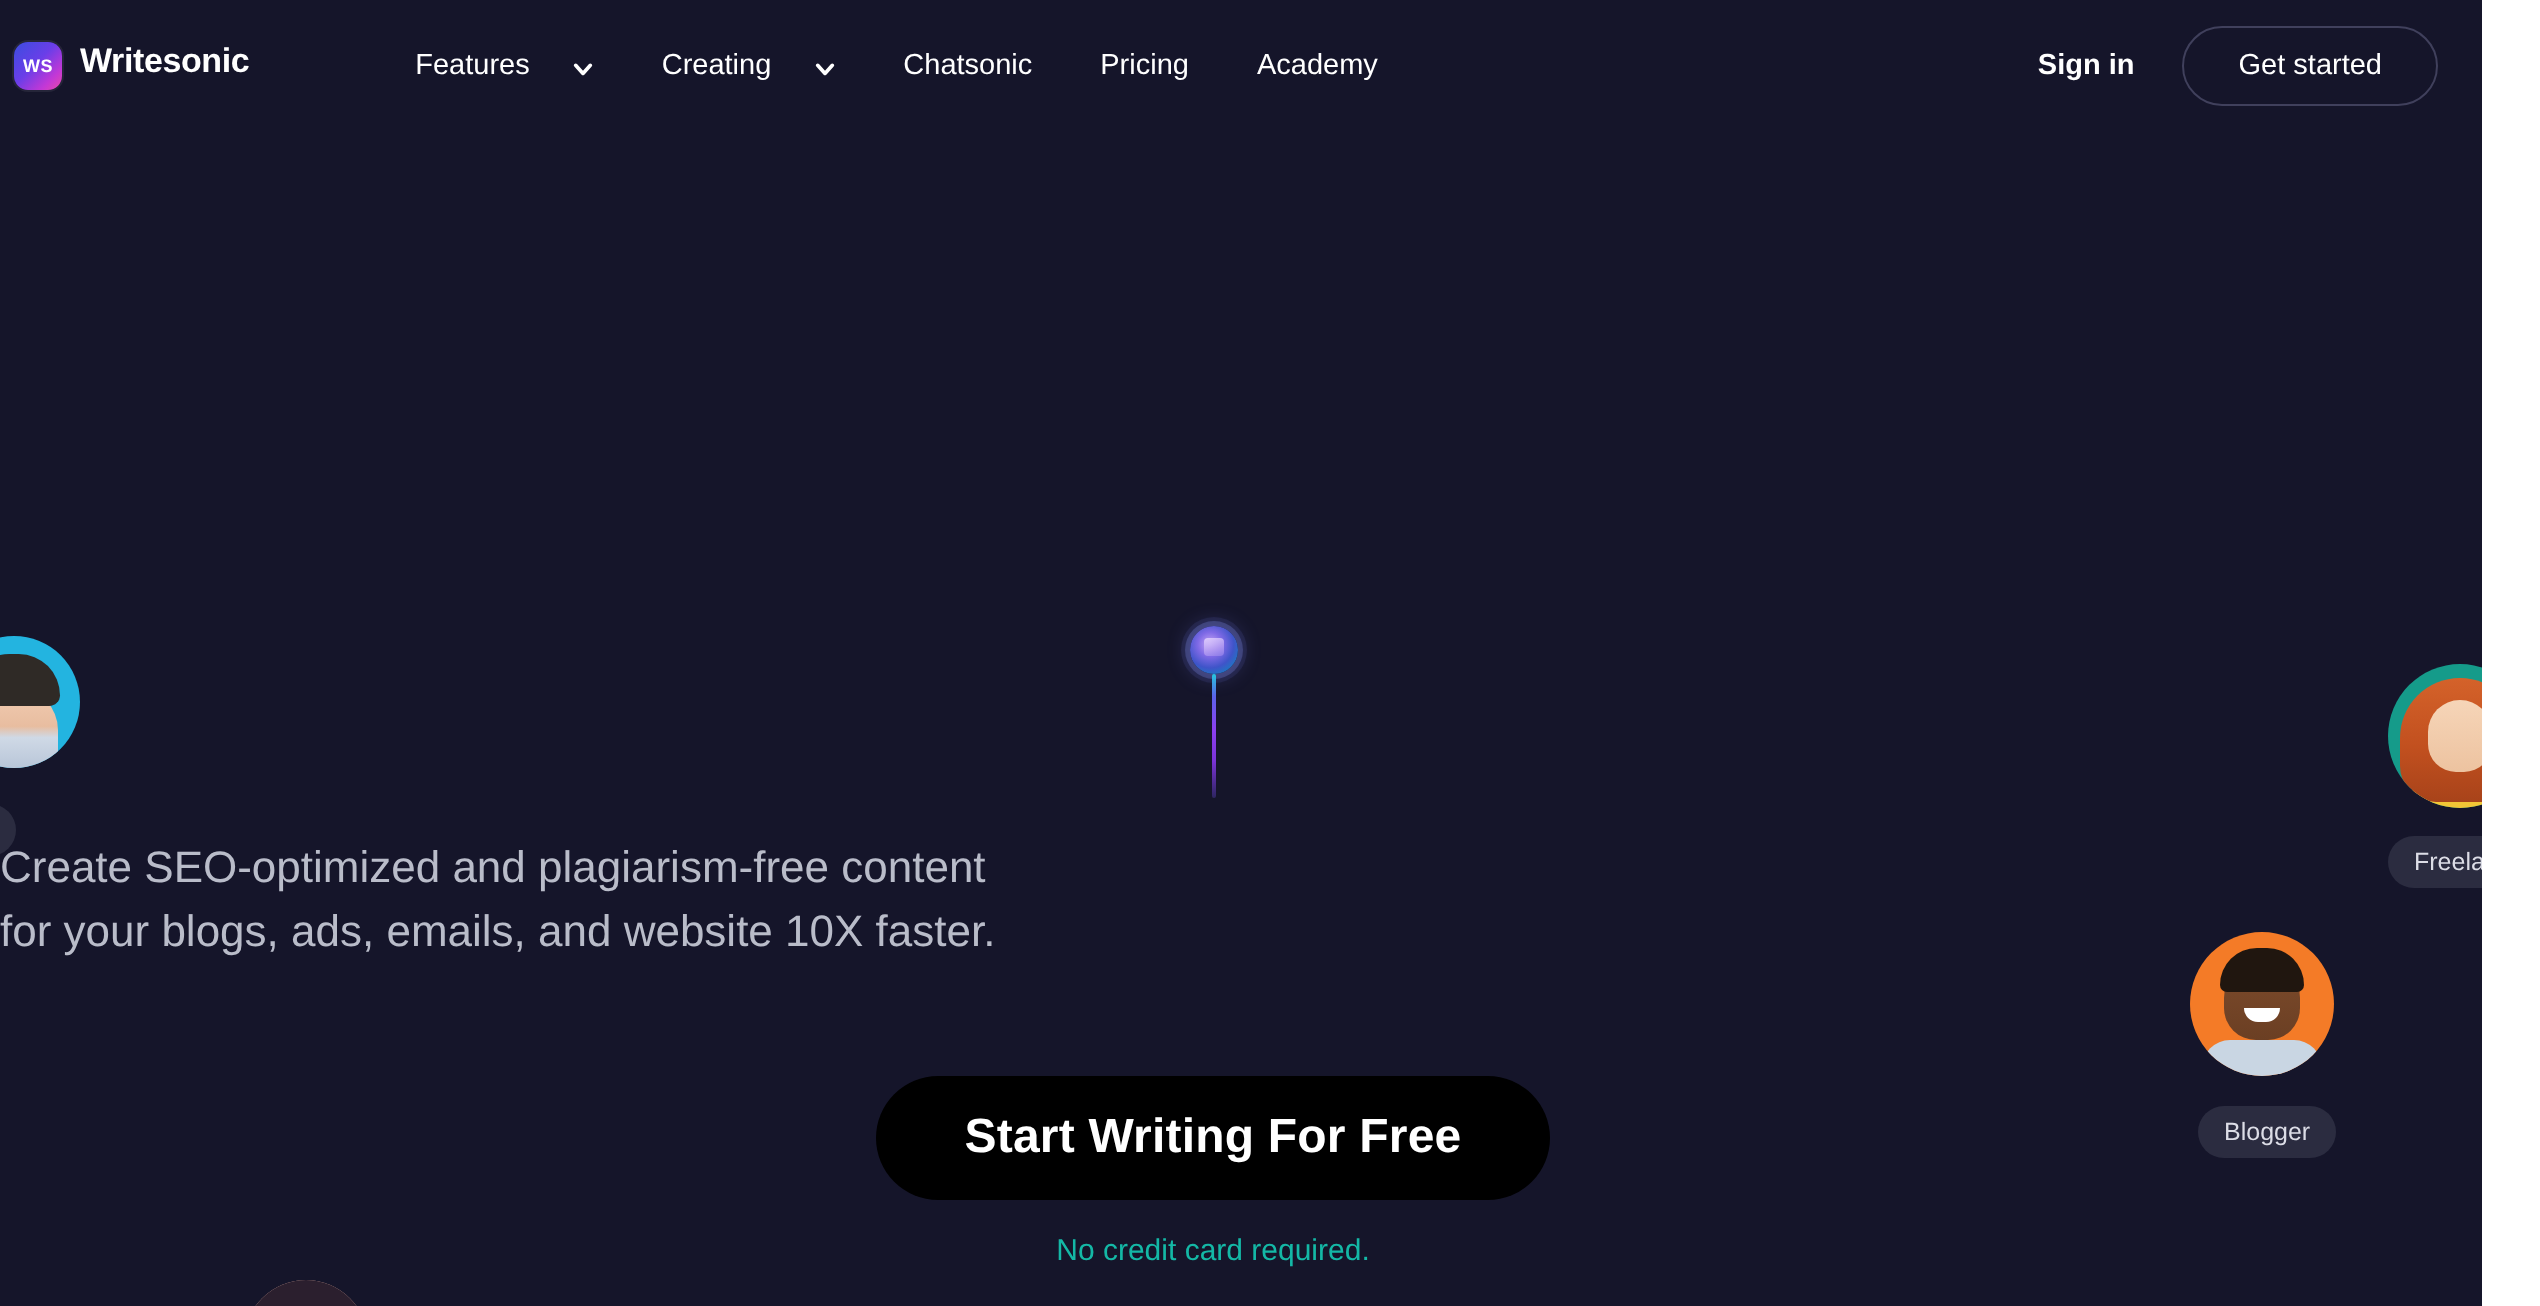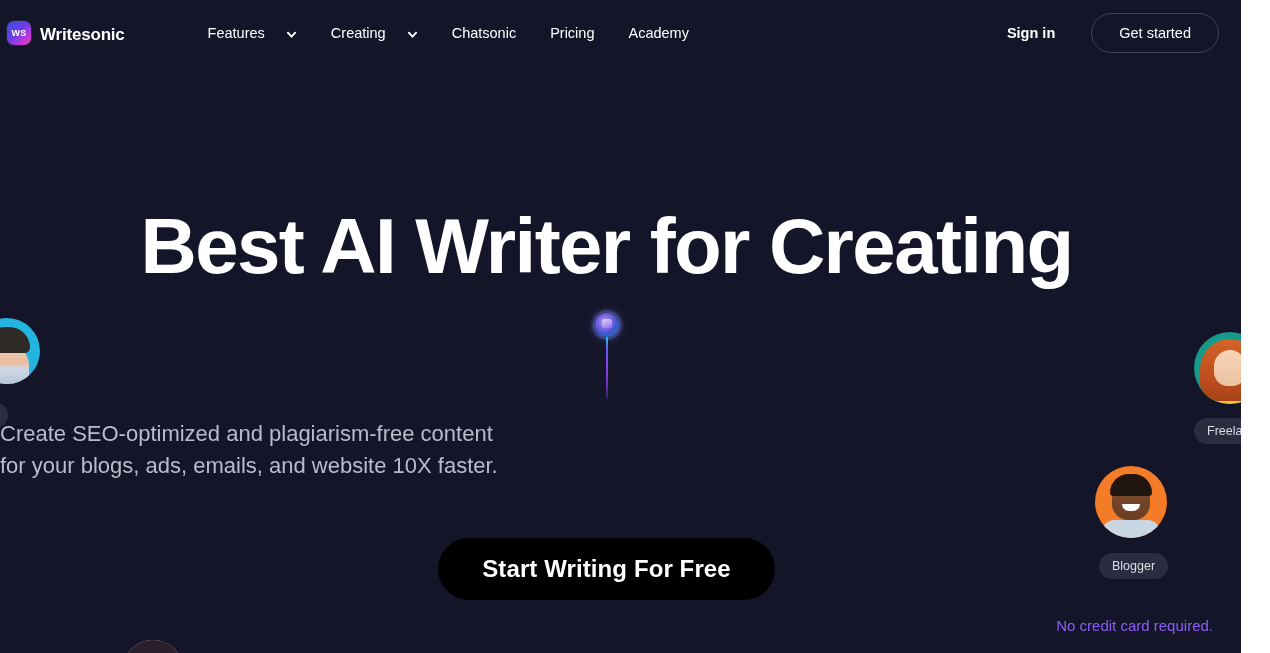--- a/index.html
+++ b/index.html
@@ -29,21 +29,21 @@
   }
 
   
   .navbar {
     position:absolute; left:0; top:0;
     width:1241px; height:66px;
     display:flex; align-items:center;
     z-index:40;
   }
   .brand {
-    display:flex; align-items:flex-end; gap:9px;
+    display:flex; align-items:flex-start; gap:9px;
     margin-left:7px;
   }
   .brand-mark {
     position:relative;
     width:24px; height:24px; border-radius:7px;
     background:linear-gradient(135deg,#3b4de0 0%,#6a3ee8 45%,#c338d6 78%,#e84aa8 100%);
     display:flex; align-items:center; justify-content:center;
     box-shadow:0 0 0 1px rgba(255,255,255,0.07);
   }
   .brand-mark span {
@@ -60,21 +60,21 @@
     display:flex; align-items:center; gap:21px;
     color:#ffffff; font-size:14.5px; font-weight:400;
     padding:8px 17px; white-space:nowrap; cursor:pointer;
   }
   .chev {
     display:inline-block; width:11px; height:11px;
     position:relative; top:1px;
   }
   .chev svg { display:block; }
   .nav-right {
-    margin-left:auto; display:flex; align-items:center; gap:36px;
+    margin-left:auto; display:flex; align-items:center; gap:24px;
     margin-right:22px;
   }
   .signin {
     color:#ffffff; font-size:14.5px; font-weight:bold; cursor:pointer;
     white-space:nowrap;
   }
   .get-started {
     border:1.4px solid #40405c; border-radius:24px;
     color:#ffffff; font-size:14.5px; font-weight:normal;
     padding:11px 27px; background:transparent; cursor:pointer;
@@ -100,22 +100,22 @@
   }
   .cta {
     display:inline-block;
     background:#000000; color:#ffffff;
     font-size:24px; font-weight:bold;
     padding:17px 44px; border:none; border-radius:33px;
     cursor:pointer; letter-spacing:0.1px;
   }
   .nocard {
     position:absolute; left:0; top:617px; width:1213px;
-    text-align:right;
-    color:#8b5cf6; font-size:15px;
+    text-align:center;
+    color:#14b8a6; font-size:15px;
   }
 
   
   .cursor-orb-wrap {
     position:absolute; left:595px; top:313px; z-index:25;
   }
   .orb {
     position:relative; width:24px; height:24px; border-radius:50%;
     background:radial-gradient(circle at 42% 38%, #c9a8f5 0%, #7f6ae6 30%, #3f54c9 58%, #1d78c2 80%, #1a6fae 100%);
     box-shadow:0 0 0 2.5px rgba(120,130,220,0.30), 0 0 0 4.5px rgba(90,100,190,0.14), 0 0 11px rgba(110,120,240,0.45);
@@ -260,21 +260,20 @@
 
       </div>
 
       <div class="nav-right">
         <div class="signin">Sign in</div>
         <button class="get-started">Get started</button>
       </div>
 
     </div>
 
-    <h1 class="headline">Best AI Writer for Creating</h1>
 
     <div class="subhead">
       <div>Create SEO-optimized and plagiarism-free content</div>
       <div>for your blogs, ads, emails, and website 10X faster.</div>
     </div>
 
     <div class="cta-wrap">
       <button class="cta">Start Writing For Free</button>
     </div>
 

